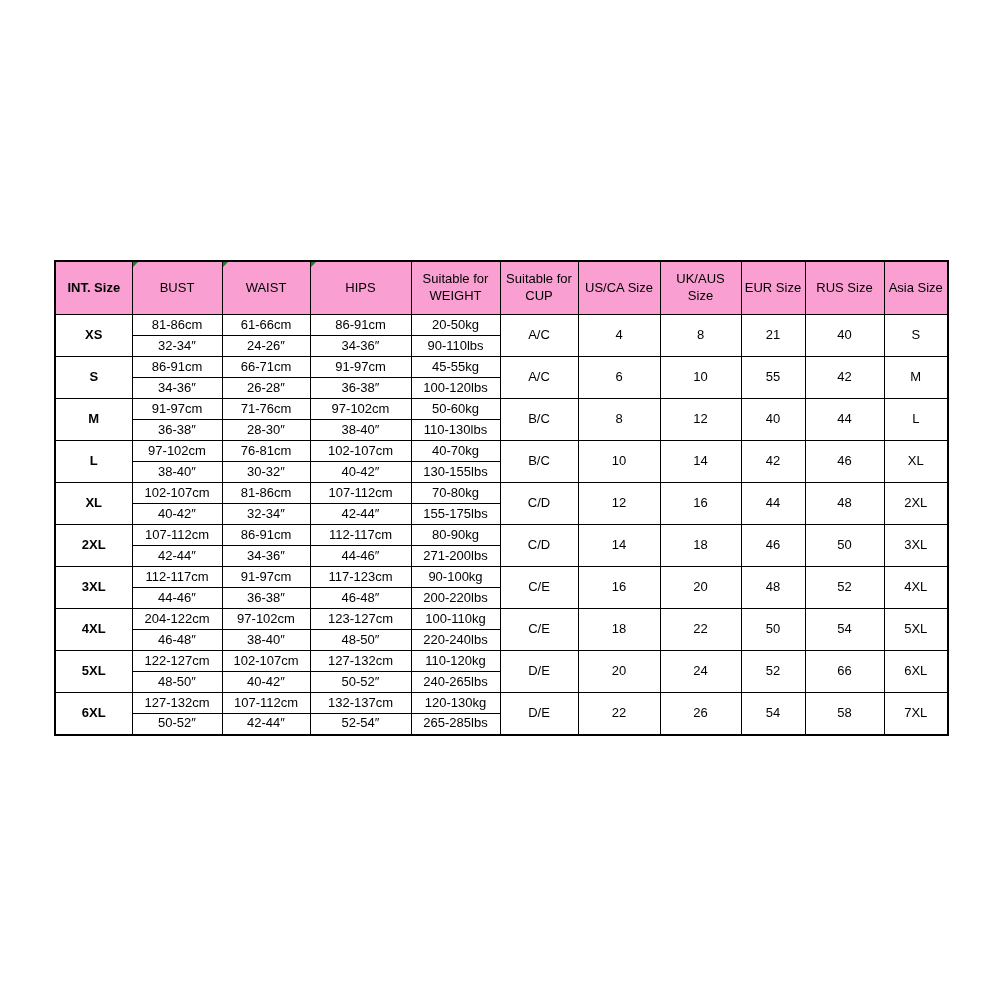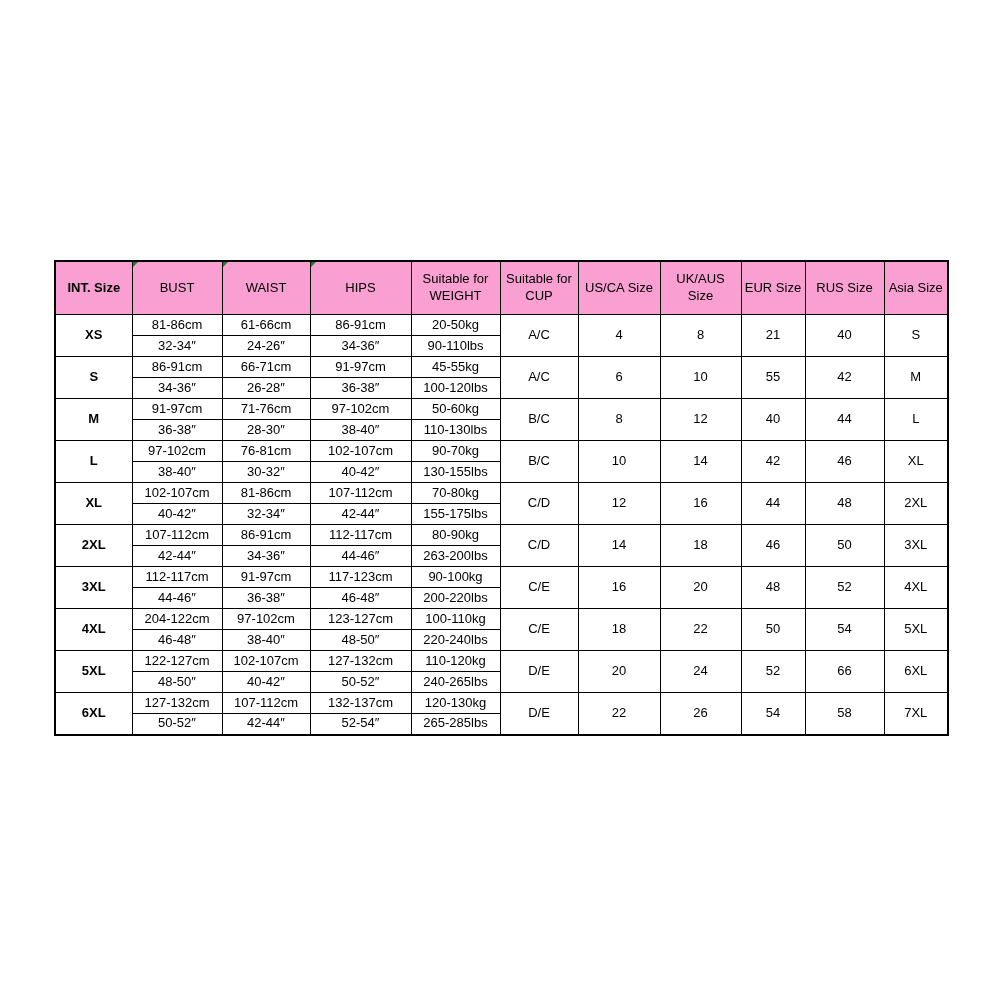--- a/index.html
+++ b/index.html
@@ -160,21 +160,21 @@
       <td>28-30″</td>
       <td>38-40″</td>
       <td>110-130lbs</td>
     </tr>
 
     <tr>
       <th class="size" rowspan="2">L</th>
       <td>97-102cm</td>
       <td>76-81cm</td>
       <td>102-107cm</td>
-      <td>90-70kg</td>
+      <td>40-70kg</td>
       <td rowspan="2">B/C</td>
       <td rowspan="2">10</td>
       <td rowspan="2">14</td>
       <td rowspan="2">42</td>
       <td rowspan="2">46</td>
       <td rowspan="2">XL</td>
     </tr>
     <tr>
       <td>38-40″</td>
       <td>30-32″</td>
@@ -212,21 +212,21 @@
       <td rowspan="2">14</td>
       <td rowspan="2">18</td>
       <td rowspan="2">46</td>
       <td rowspan="2">50</td>
       <td rowspan="2">3XL</td>
     </tr>
     <tr>
       <td>42-44″</td>
       <td>34-36″</td>
       <td>44-46″</td>
-      <td>263-200lbs</td>
+      <td>271-200lbs</td>
     </tr>
 
     <tr>
       <th class="size" rowspan="2">3XL</th>
       <td>112-117cm</td>
       <td>91-97cm</td>
       <td>117-123cm</td>
       <td>90-100kg</td>
       <td rowspan="2">C/E</td>
       <td rowspan="2">16</td>

